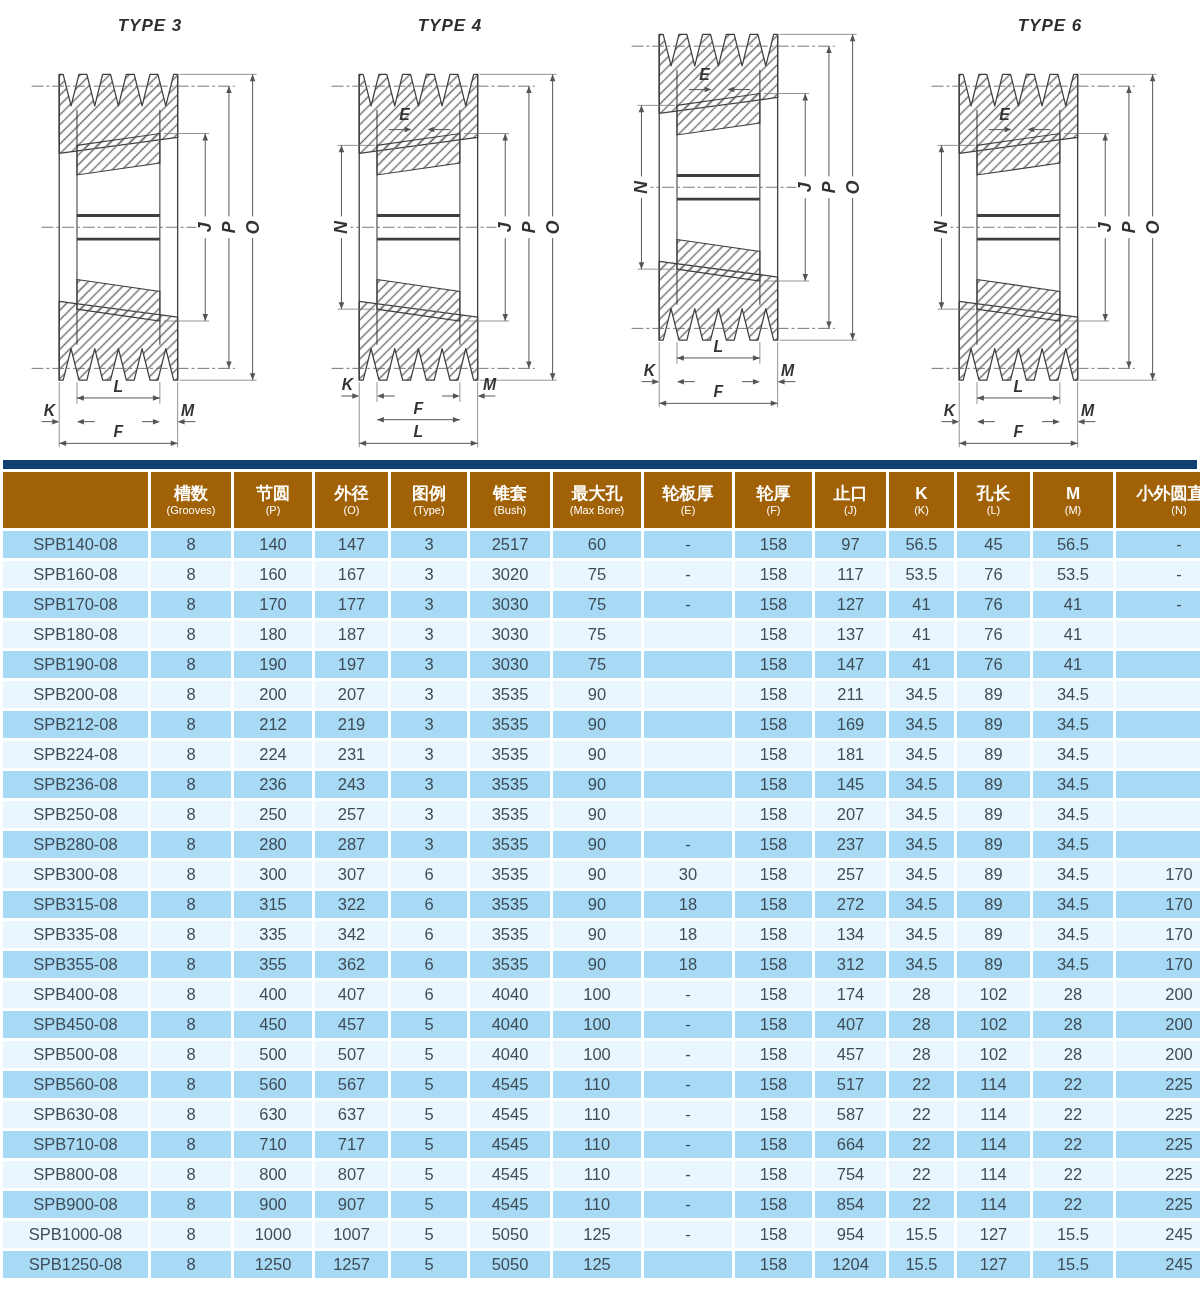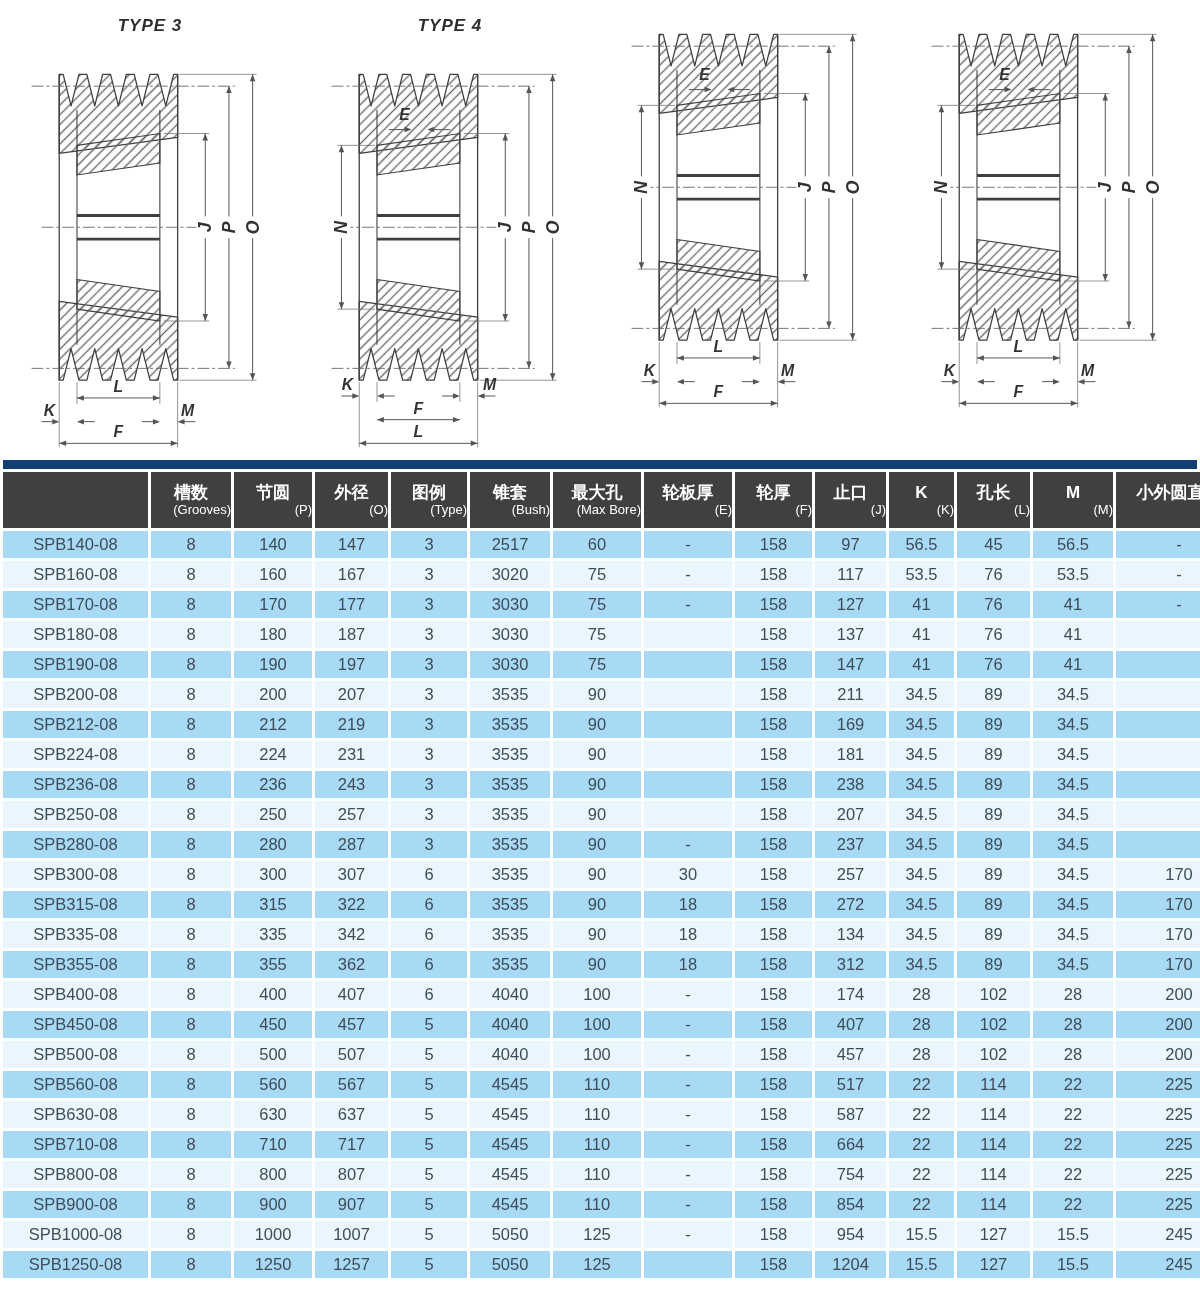--- a/index.html
+++ b/index.html
@@ -8,23 +8,23 @@
 
   
   .diagrams{display:flex;height:460px;overflow:hidden;}
   .diagram{flex:1;margin:0;padding:0;text-align:center;font-style:italic;}
   .diagram-title{padding-top:16px;font-size:17px;font-weight:bold;color:#2d2d2d;letter-spacing:1px;height:24px;}
   .diagram svg{display:block;margin:0 auto;}
 
   
   .table-topbar{height:9px;background:#123f72;margin:0 3px;}
   table.spec{width:1200px;border-collapse:separate;border-spacing:3px;table-layout:fixed;}
-  table.spec th{background:#404040;color:#ffffff;height:56px;padding:0;vertical-align:middle;font-weight:normal;}
+  table.spec th{background:#a16207;color:#ffffff;height:56px;padding:0;vertical-align:middle;font-weight:normal;}
   .h-cn{font-size:17px;font-weight:bold;line-height:1.25;}
-  .h-en{font-size:13px;line-height:1.15;text-align:right;}
+  .h-en{font-size:11px;line-height:1.15;}
   table.spec td{height:27px;padding:0;text-align:center;font-size:16.5px;color:#3d4c56;vertical-align:middle;}
   tr.stripe-dark td{background:#a8daf5;}
   tr.stripe-light td{background:#e9f6fd;}
 </style>
 </head>
 <body>
 
 <div class="page">
 
   <div class="diagrams">
@@ -237,20 +237,21 @@
           <line x1="196" y1="386" x2="180" y2="386" stroke="#555" stroke-width="1"></line>
           <polygon points="178,386 185,383.2 185,388.8" fill="#555"></polygon>
           <text x="188" y="380" text-anchor="middle" font-size="16" font-weight="600" fill="#333">M</text>
           <line x1="58" y1="408" x2="178" y2="408" stroke="#555" stroke-width="1"></line>
           <polygon points="58,408 65,405.2 65,410.8" fill="#555"></polygon>
           <polygon points="178,408 171,405.2 171,410.8" fill="#555"></polygon>
           <text x="118" y="402" text-anchor="middle" font-size="16" font-weight="600" fill="#333">F</text>
         </svg>
     </figure>
     <figure class="diagram">
+      <div class="diagram-title">TYPE 6</div>
       <svg width="296" height="414" viewBox="0 0 300 418">
           <defs>
             <pattern id="h3" patternUnits="userSpaceOnUse" width="7" height="7" patternTransform="rotate(45)">
               <line x1="3.5" y1="0" x2="3.5" y2="7" stroke="#6a6a6a" stroke-width="1.4"></line>
             </pattern>
           </defs>
           <path d="M58,34 L62,34 L70,66 L78,34 L86,34 L94,66 L102,34 L110,34 L118,66 L126,34 L134,34 L142,66 L150,34 L158,34 L166,66 L174,34 L178,34 L178,98 L58,114 Z" fill="url(#h3)" stroke="#3f3f3f" stroke-width="1.3" stroke-linejoin="round"></path>
           <path d="M58,344 L62,344 L70,312 L78,344 L86,344 L94,312 L102,344 L110,344 L118,312 L126,344 L134,344 L142,312 L150,344 L158,344 L166,312 L174,344 L178,344 L178,280 L58,264 Z" fill="url(#h3)" stroke="#3f3f3f" stroke-width="1.3" stroke-linejoin="round"></path>
           <line x1="58" y1="34" x2="58" y2="344" stroke="#3f3f3f" stroke-width="1.3"></line>
           <line x1="178" y1="34" x2="178" y2="344" stroke="#3f3f3f" stroke-width="1.3"></line>
@@ -531,21 +532,21 @@
         <tr class="stripe-dark">
           <td>SPB236-08</td>
           <td>8</td>
           <td>236</td>
           <td>243</td>
           <td>3</td>
           <td>3535</td>
           <td>90</td>
           <td></td>
           <td>158</td>
-          <td>238</td>
+          <td>145</td>
           <td>34.5</td>
           <td>89</td>
           <td>34.5</td>
           <td></td>
         </tr>
         <tr class="stripe-light">
           <td>SPB250-08</td>
           <td>8</td>
           <td>250</td>
           <td>257</td>

